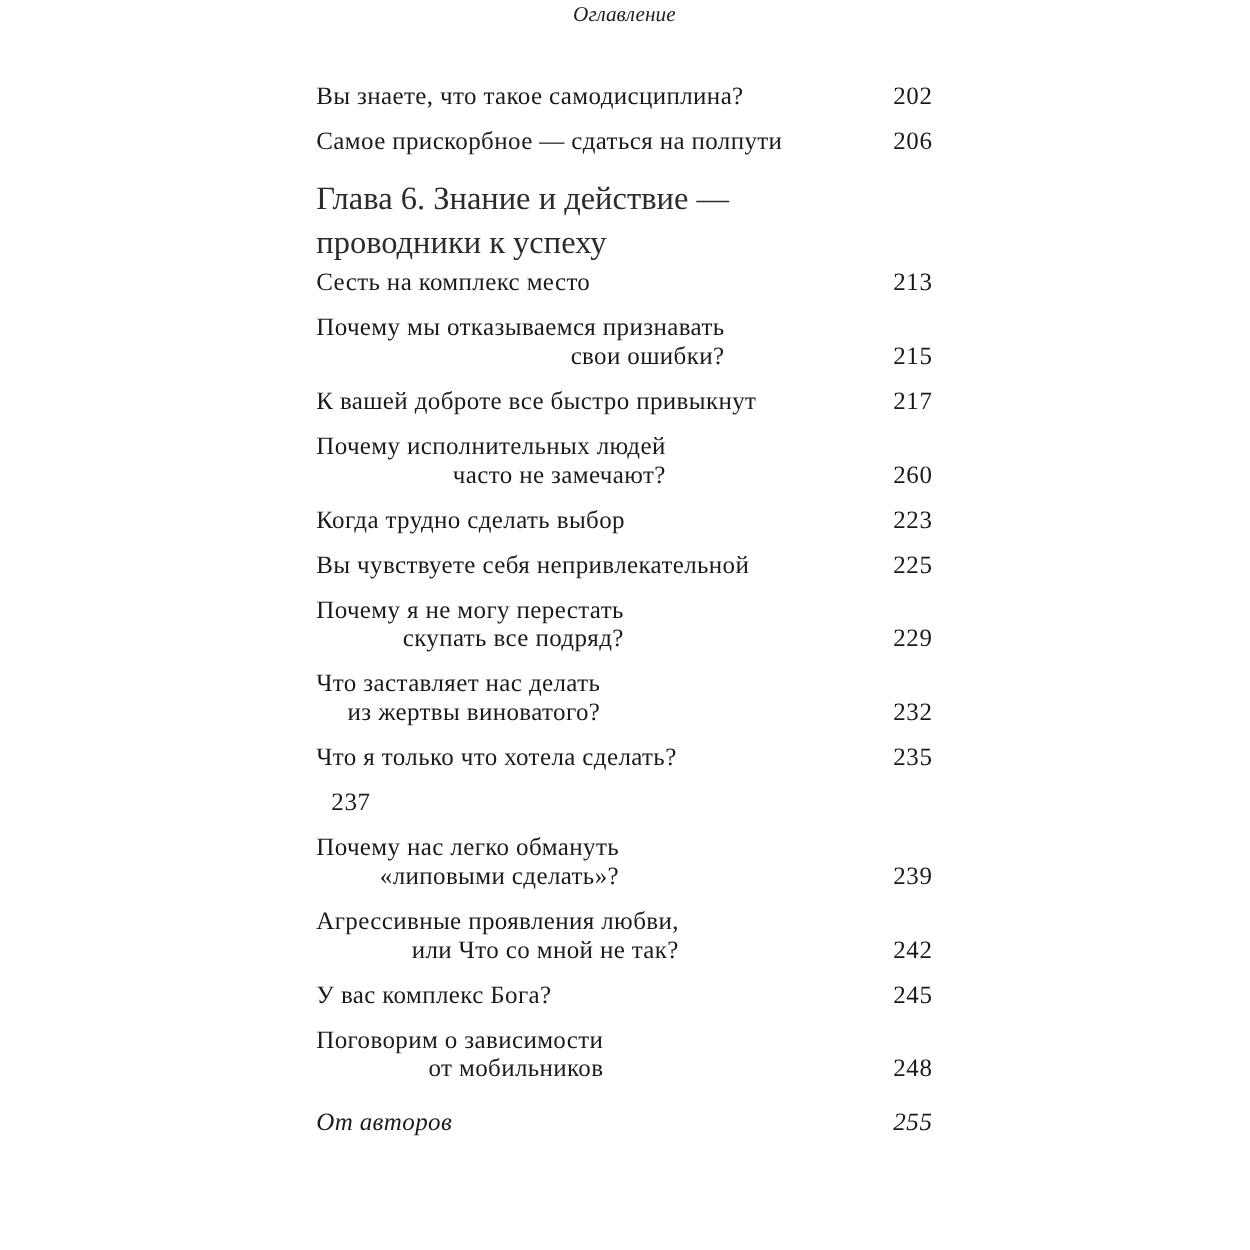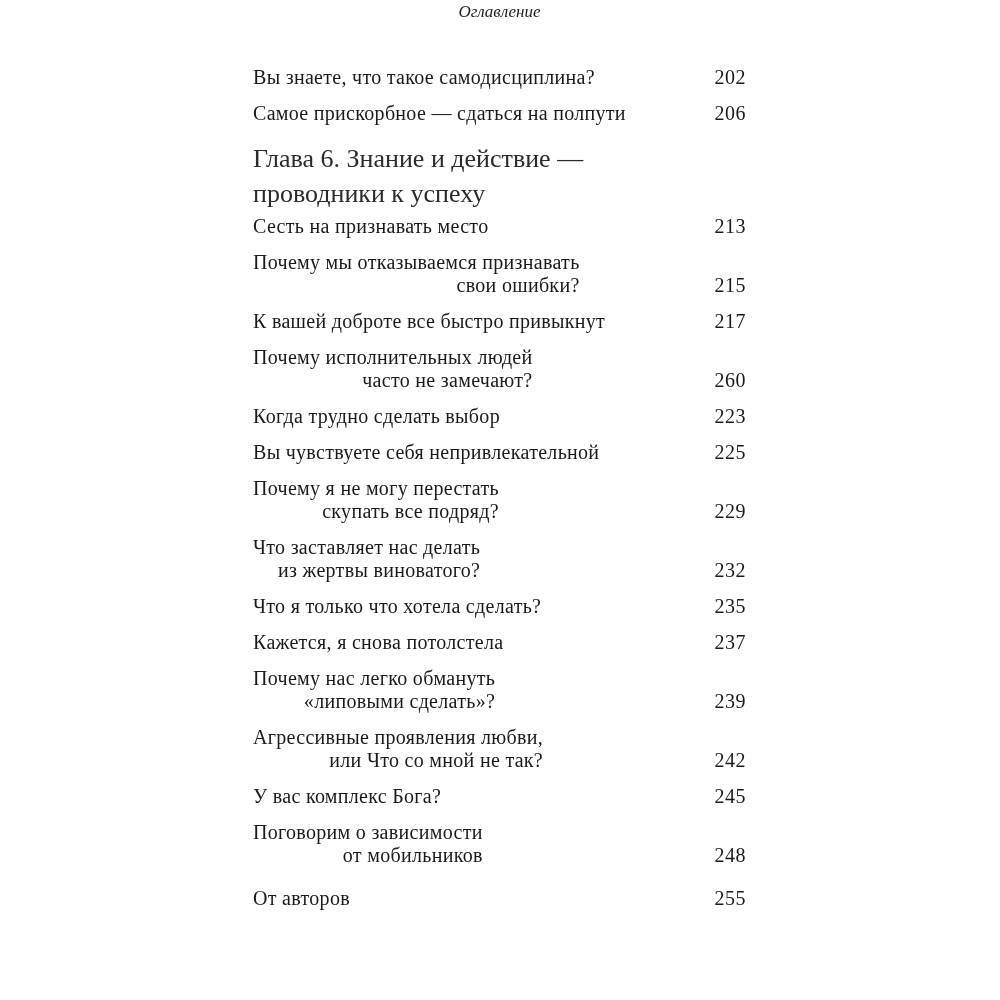--- a/index.html
+++ b/index.html
@@ -45,20 +45,21 @@
     font-family: Liberation Serif, serif;
     font-size: 26px;
     line-height: 35px;
     font-weight: 500;
     color: #2b2b2b;
     white-space: pre-line;
     margin: 16px 0 4px 0;
   }
   .backmatter {
     margin-top: 20px;
+    font-style: italic;
   }
 </style>
 </head>
 <body>
 
 <div class="page">
   <div class="running-head">Оглавление</div>
 
   <div>
 
@@ -68,21 +69,21 @@
     </div>
     <div class="entry">
       <span class="title">Самое прискорбное — сдаться на полпути</span>
       <span class="pagenum">206</span>
     </div>
 
     <div class="chapter-heading">Глава 6. Знание и действие —
 проводники к успеху</div>
 
     <div class="entry">
-      <span class="title">Сесть на признавать место</span>
+      <span class="title">Сесть на комплекс место</span>
       <span class="pagenum">213</span>
     </div>
     <div class="entry">
       <span class="title">Почему мы отказываемся признавать
 свои ошибки?</span>
       <span class="pagenum">215</span>
     </div>
     <div class="entry">
       <span class="title">К вашей доброте все быстро привыкнут</span>
       <span class="pagenum">217</span>
@@ -108,21 +109,20 @@
     <div class="entry">
       <span class="title">Что заставляет нас делать
 из жертвы виноватого?</span>
       <span class="pagenum">232</span>
     </div>
     <div class="entry">
       <span class="title">Что я только что хотела сделать?</span>
       <span class="pagenum">235</span>
     </div>
     <div class="entry">
-      <span class="title">Кажется, я снова потолстела</span>
       <span class="pagenum">237</span>
     </div>
     <div class="entry">
       <span class="title">Почему нас легко обмануть
 «липовыми сделать»?</span>
       <span class="pagenum">239</span>
     </div>
     <div class="entry">
       <span class="title">Агрессивные проявления любви,
 или Что со мной не так?</span>

